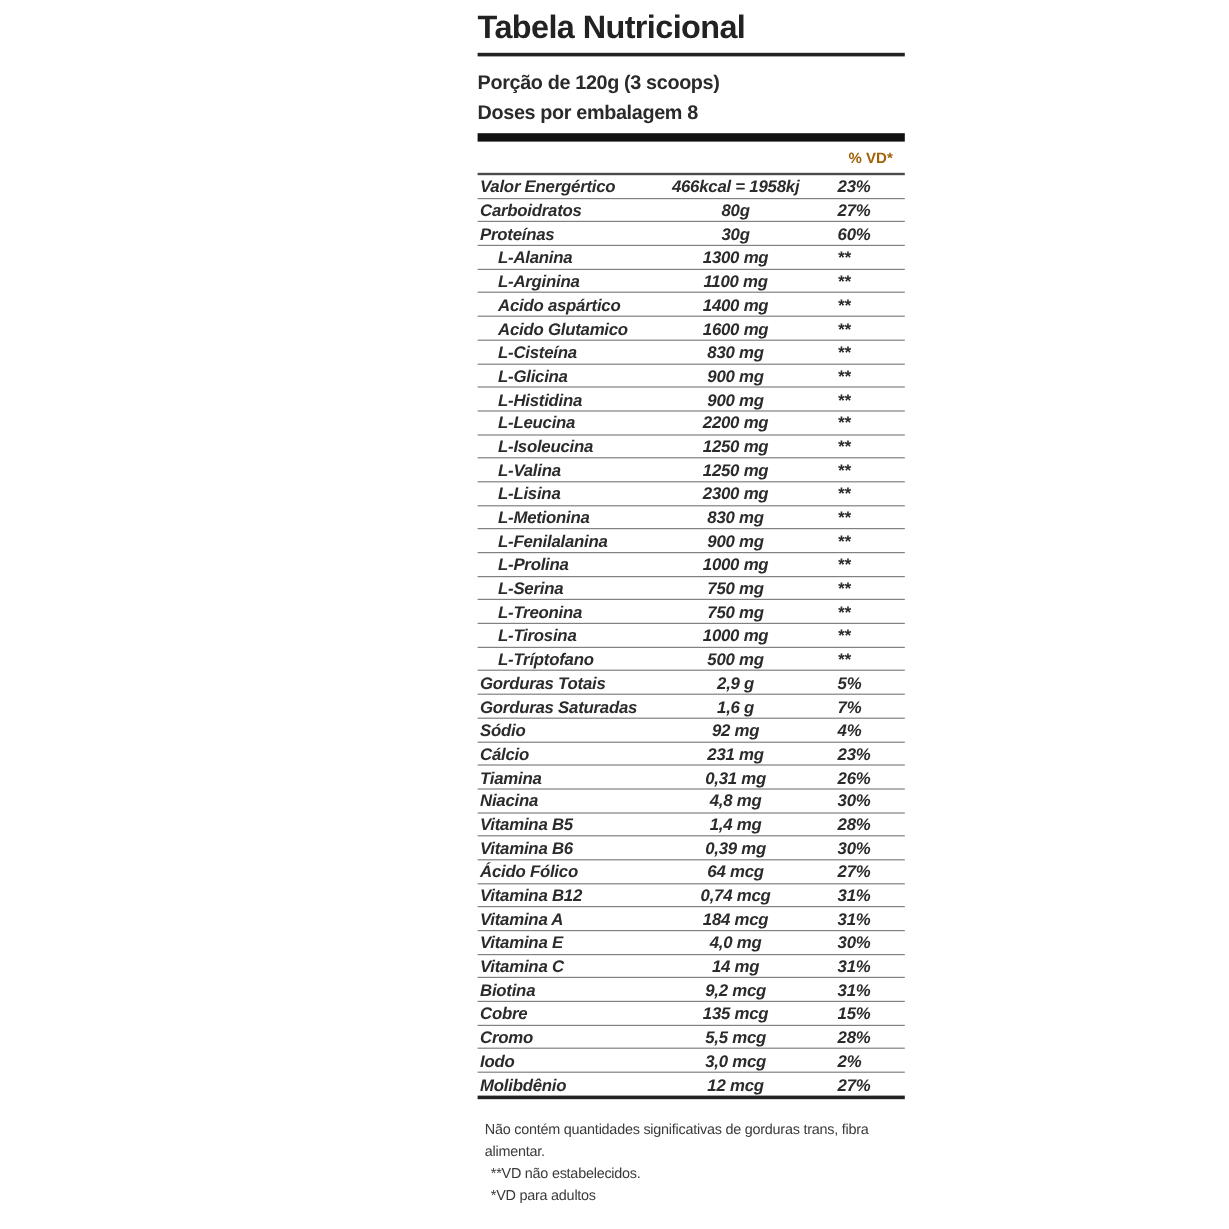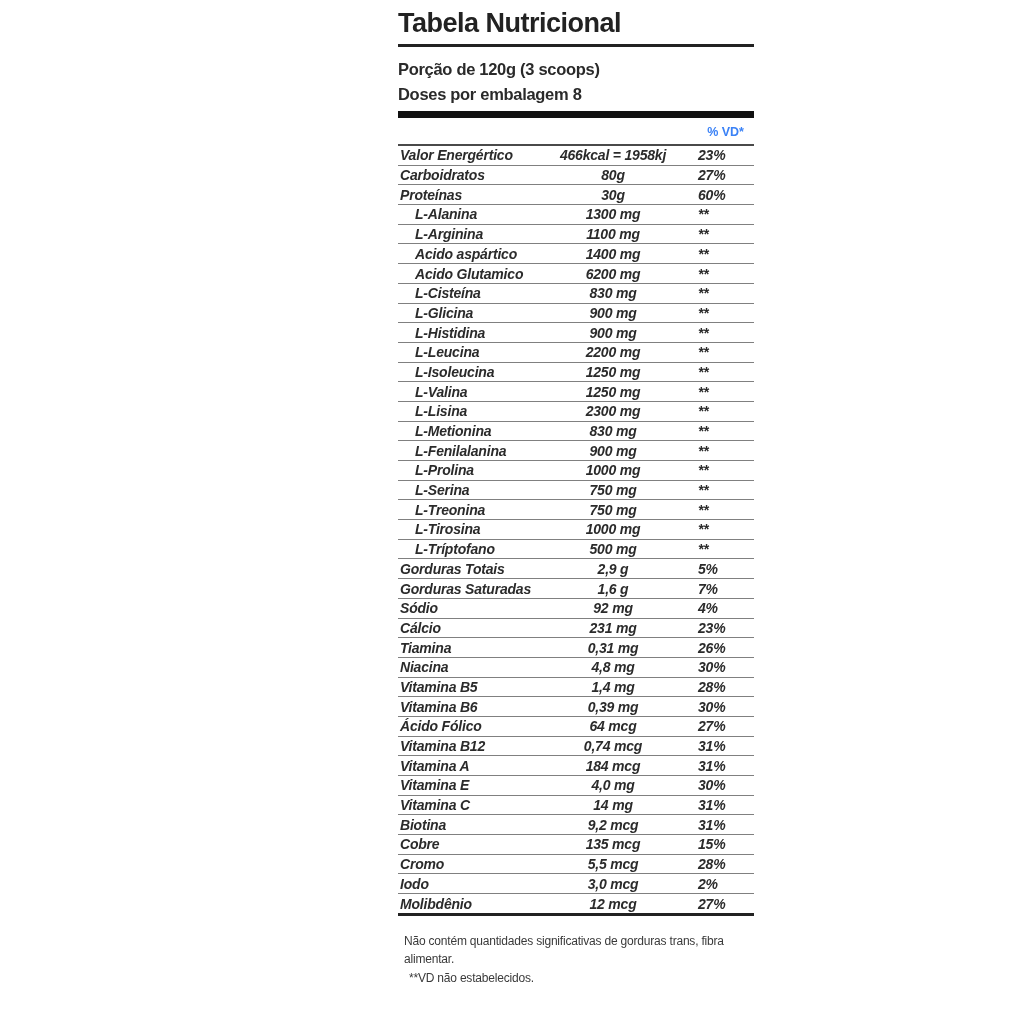--- a/index.html
+++ b/index.html
@@ -51,21 +51,21 @@
     height: 7px;
     background: #111111;
     margin-top: 7px;
   }
   .vd-header {
     font-size: 12.5px;
     font-weight: bold;
     text-align: right;
     padding: 7px 10px 5px 0;
     border-bottom: 2px solid #4a4a4a;
-    color: #3b82f6;
+    color: #a16207;
   }
   .rows { width: 100%; font-style: italic; }
   .row {
     display: grid;
     grid-template-columns: 150px 130px 1fr;
     align-items: center;
     height: 18.7px;
     border-bottom: 1px solid #808080;
     font-size: 14px;
     font-weight: bold;
@@ -133,21 +133,21 @@
           <span class="a">1100 mg</span>
           <span class="v">**</span>
         </div>
         <div class="row indent">
           <span class="n">Acido aspártico</span>
           <span class="a">1400 mg</span>
           <span class="v">**</span>
         </div>
         <div class="row indent">
           <span class="n">Acido Glutamico</span>
-          <span class="a">6200 mg</span>
+          <span class="a">1600 mg</span>
           <span class="v">**</span>
         </div>
         <div class="row indent">
           <span class="n">L-Cisteína</span>
           <span class="a">830 mg</span>
           <span class="v">**</span>
         </div>
         <div class="row indent">
           <span class="n">L-Glicina</span>
           <span class="a">900 mg</span>
@@ -301,16 +301,17 @@
         <div class="row">
           <span class="n">Molibdênio</span>
           <span class="a">12 mcg</span>
           <span class="v">27%</span>
         </div>
       </div>
 
     <div class="footnotes">
       <div class="fn">Não contém quantidades significativas de gorduras trans, fibra alimentar.</div>
       <div class="fn sub">**VD não estabelecidos.</div>
+      <div class="fn sub">*VD para adultos</div>
     </div>
 
   </div>
 </div>
 
 </body></html>

